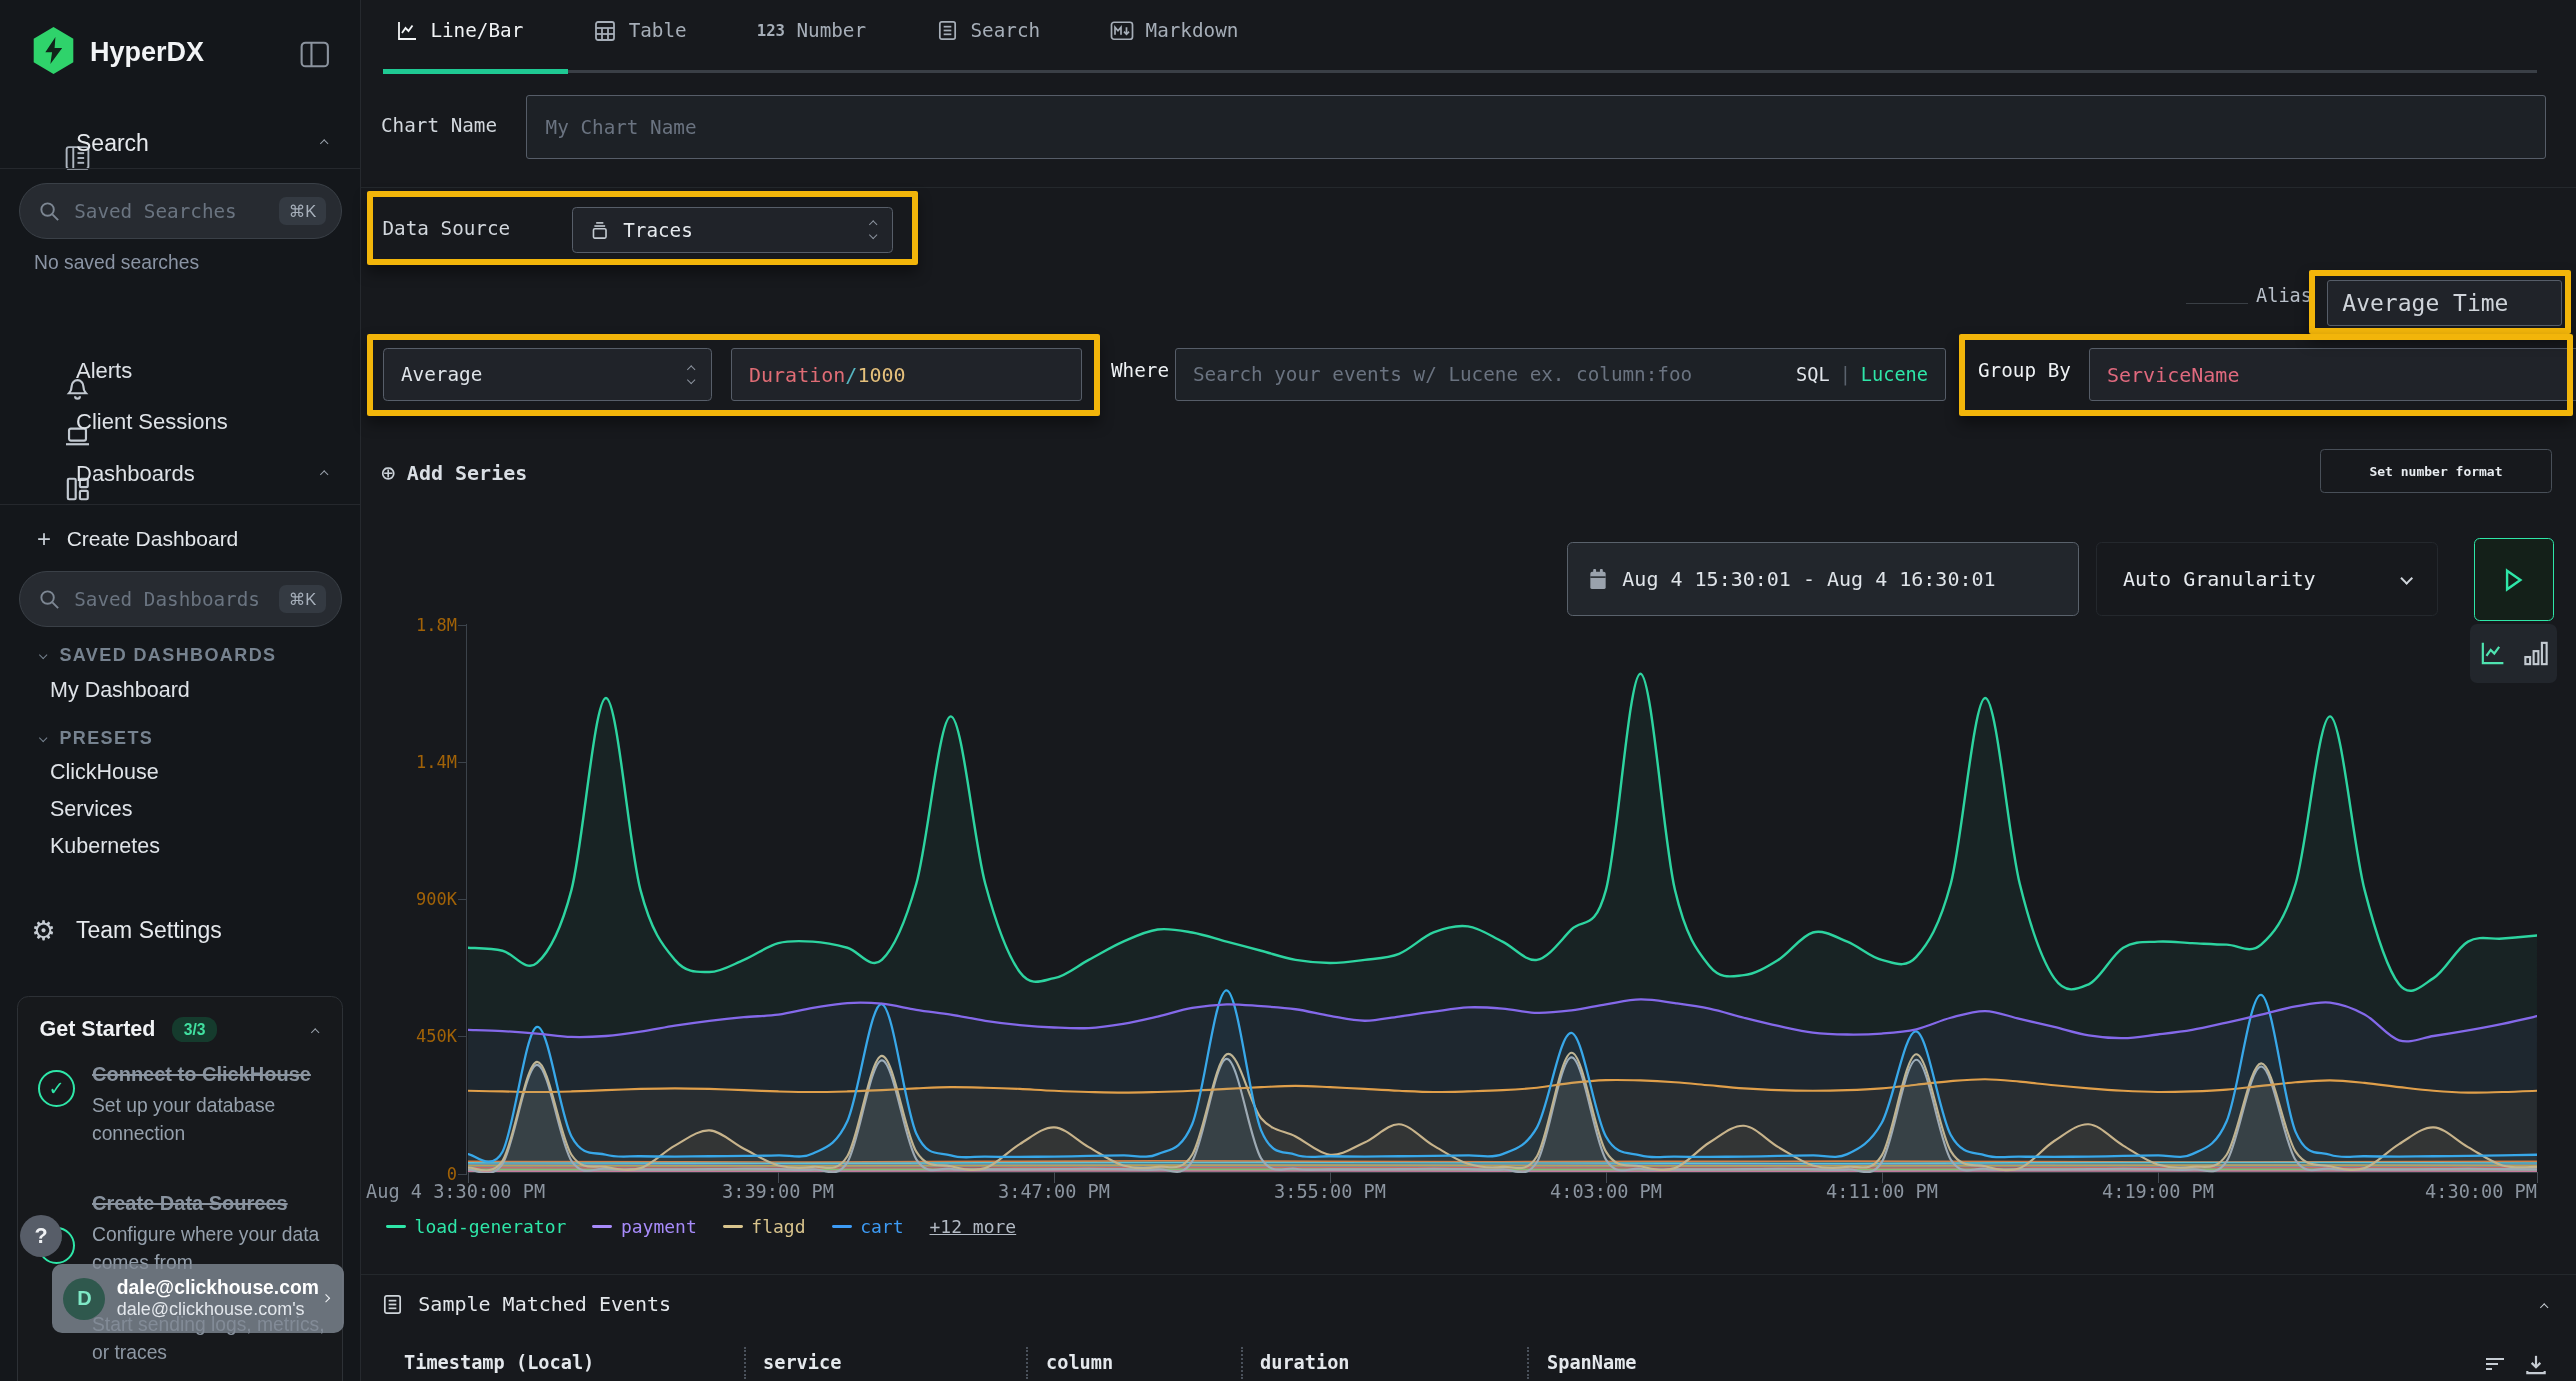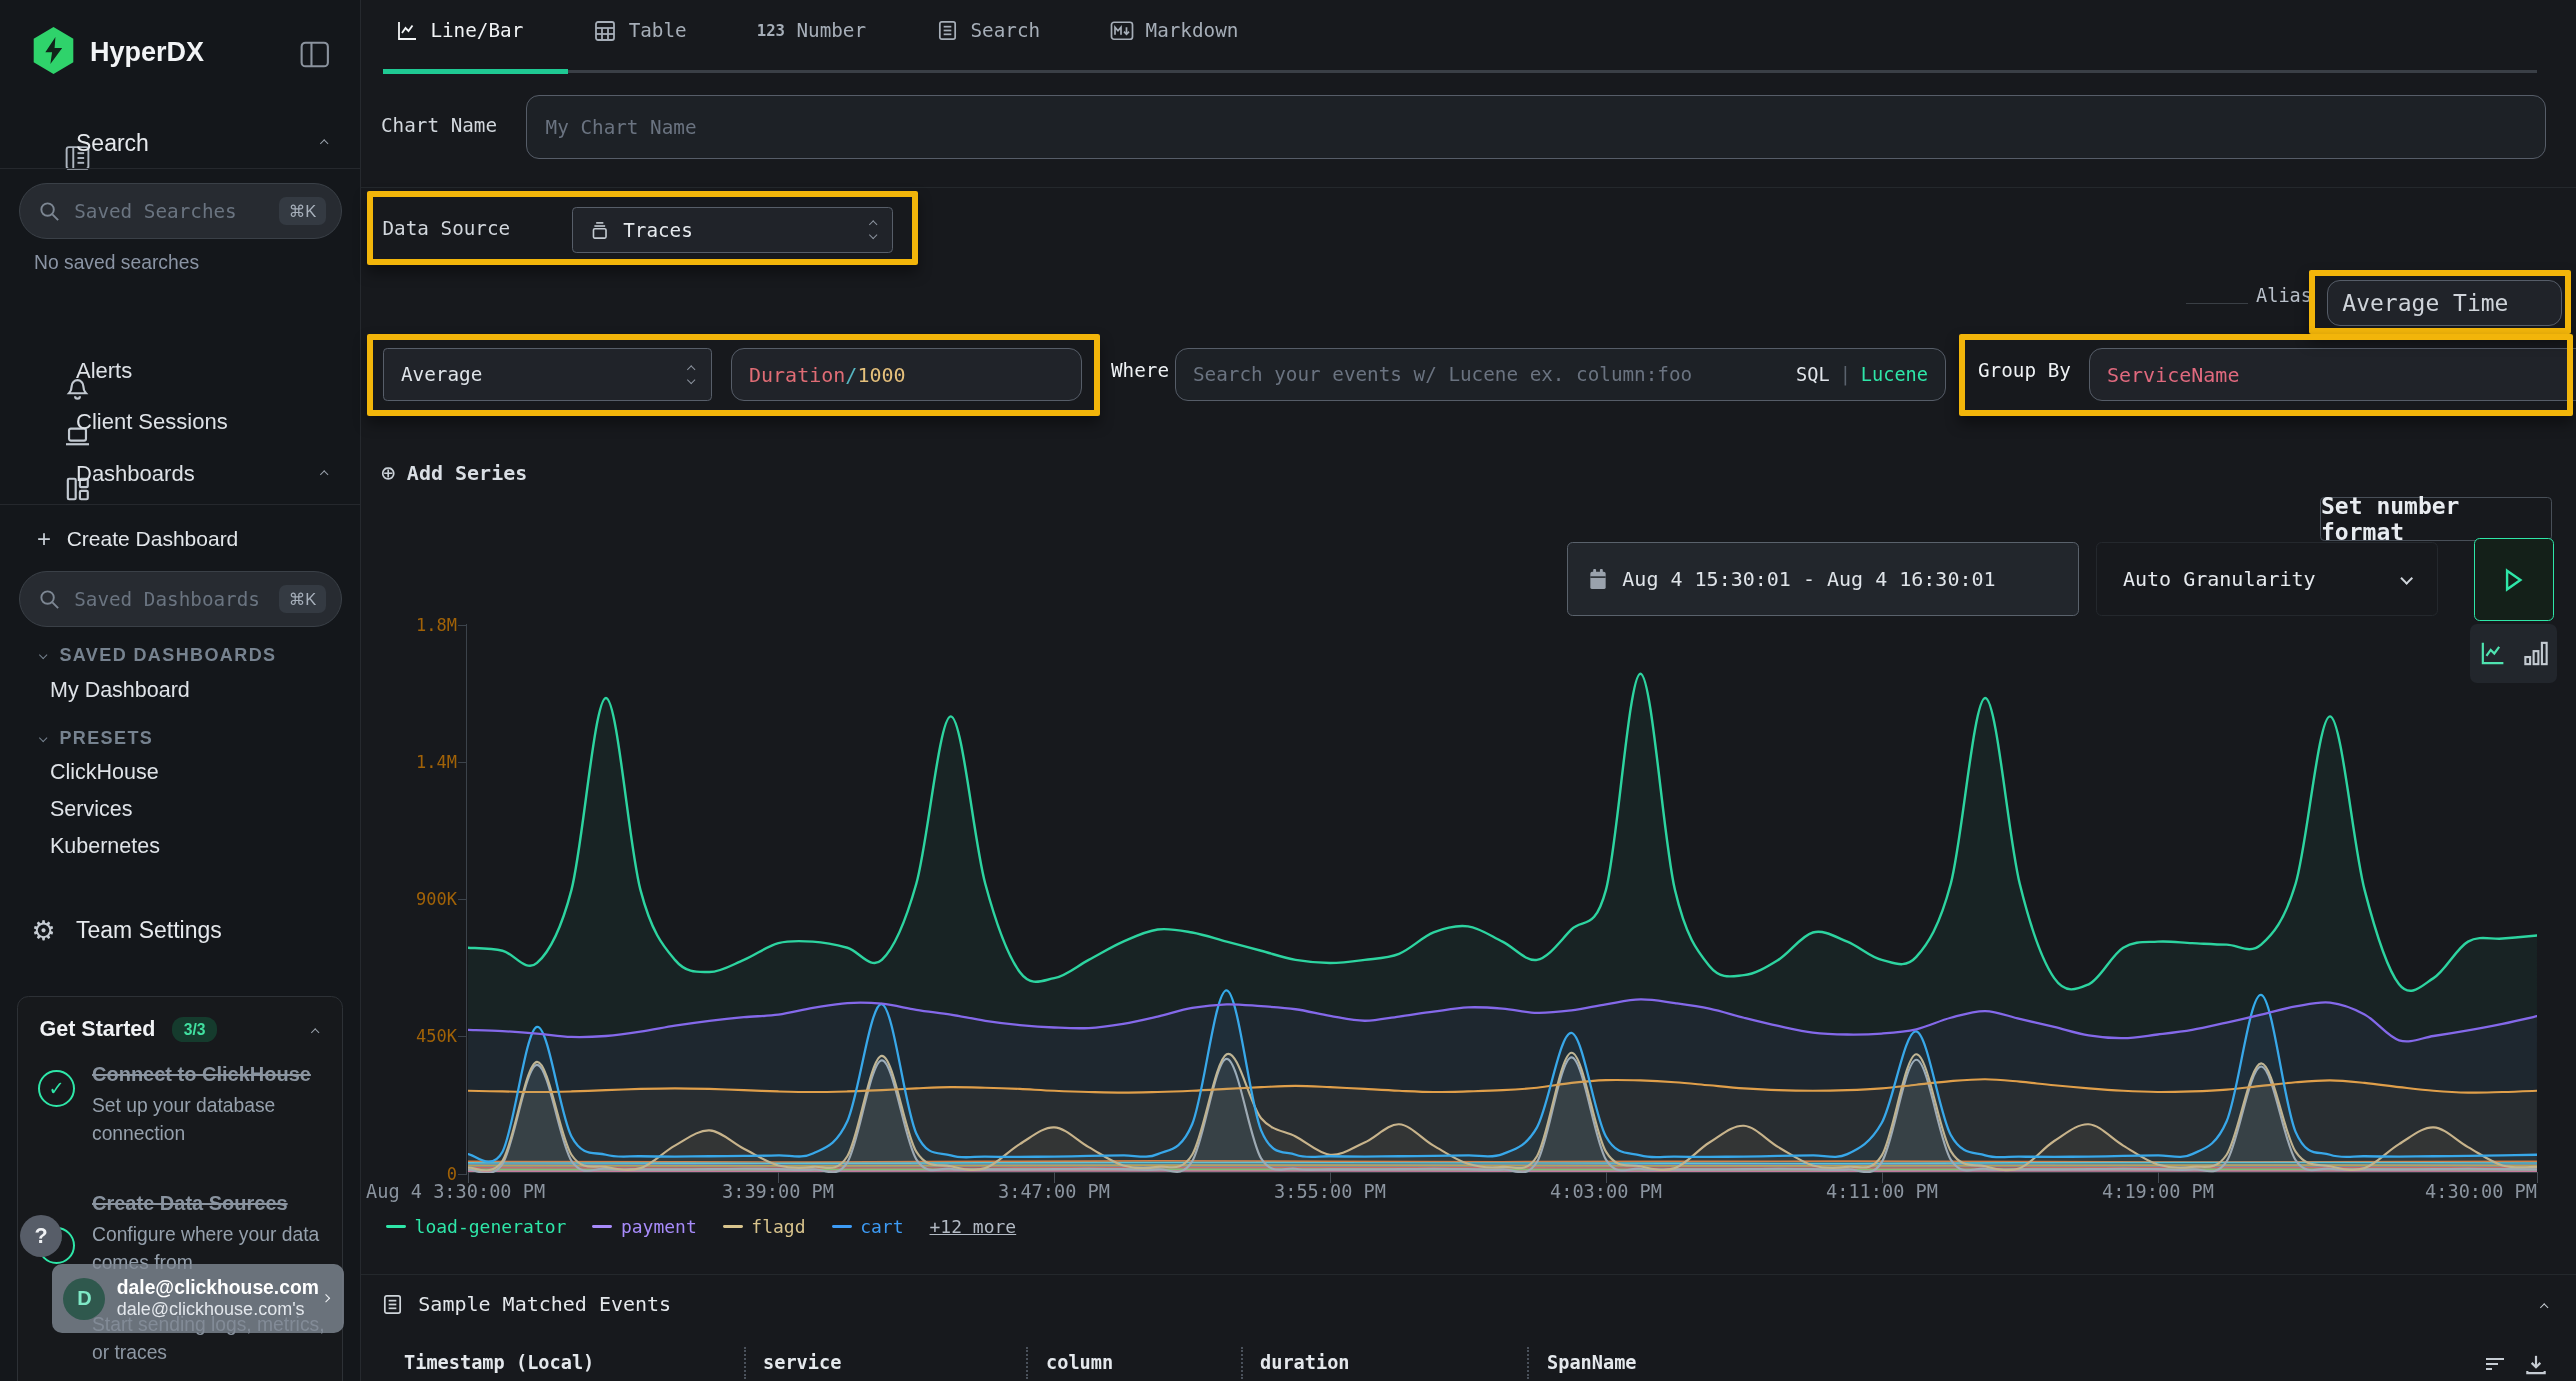--- a/index.html
+++ b/index.html
@@ -29,27 +29,27 @@
   .gs-sub { font-size:19.3px; color:#95a0ac; line-height:1.45; margin-top:2.9px; }
   #help-fab { position:absolute; left:20px; top:1215px; width:42px; height:42px; border-radius:50%; background:#575d68; color:#f0f2f5; font-size:21.5px; font-weight:bold; display:flex; align-items:center; justify-content:center; z-index:5; }
   #user-pill { position:absolute; left:52px; top:1264px; width:292px; height:69px; border-radius:10px; background:rgba(128,136,148,.80); display:flex; align-items:center; padding:0 14.3px 0 11.4px; z-index:6; }
   .avatar { width:42px; height:42px; border-radius:50%; background:#2f584d; color:#7fe8c6; font-weight:bold; font-size:20px; display:flex; align-items:center; justify-content:center; }
 
   
   #main { position:absolute; left:361px; top:0; width:2215px; height:1381px; }
   .mdiv { position:absolute; left:0; width:2215px; height:0.7px; background:#24282c; }
   .tab { display:flex; align-items:center; gap:11.4px; font-size:19.3px; color:#a6aeb8; }
   .tab.active { color:#f2f4f6; }
-  .inputbox { position:absolute; background:#1d2126; border:0.7px solid #565d68; border-radius:13px; display:flex; align-items:center; }
+  .inputbox { position:absolute; background:#1d2126; border:0.7px solid #565d68; border-radius:3px; display:flex; align-items:center; }
   .selbox { position:absolute; background:#202329; border:0.7px solid #575e69; border-radius:4.3px; display:flex; align-items:center; }
   .ybox { position:absolute; border:6.4px solid #f2b50a; border-radius:2.1px; box-shadow:0 7.2px 14.3px rgba(0,0,0,.4); pointer-events:none; z-index:4; }
   .mlabel { font-size:19.3px; color:#d2d7dd; }
   .placeholder { color:#6a7380; font-size:19.3px; }
   .updown { display:flex; flex-direction:column; gap:4.3px; color:#8b939e; }
-  .btn { position:absolute; border:0.7px solid #484f58; border-radius:4.3px; display:flex; align-items:center; justify-content:center; font-size:23px; color:#e8ecf0; background:transparent;margin-top:48px; }
+  .btn { position:absolute; border:0.7px solid #484f58; border-radius:4.3px; display:flex; align-items:center; justify-content:center; font-size:13px; color:#e8ecf0; background:transparent; }
   .ytick-lbl { position:absolute; right:0; font-size:17px; color:#a16207; transform:translateY(-50%); }
   .ytick-mark { position:absolute; width:8.6px; height:1.4px; background:#3c434b; }
   .xtick-mark { position:absolute; top:1172px; width:1.4px; height:11.4px; background:#454c54; }
   .xtick-lbl { position:absolute; top:1181px; font-size:18.6px; color:#8b949f; white-space:nowrap; }
   .leg-item { display:flex; align-items:center; gap:8.6px; font-size:18px; }
   .leg-dash { width:20px; height:2.9px; border-radius:1.4px; }
   .th { position:absolute; top:1352px; font-size:18.6px; font-weight:bold; color:#e4e8ec; white-space:nowrap; }
   .th-sep { position:absolute; top:1347px; height:31.5px; border-left:2.1px dotted #4a515b; }
   svg.ic { display:block; }
 </style>

